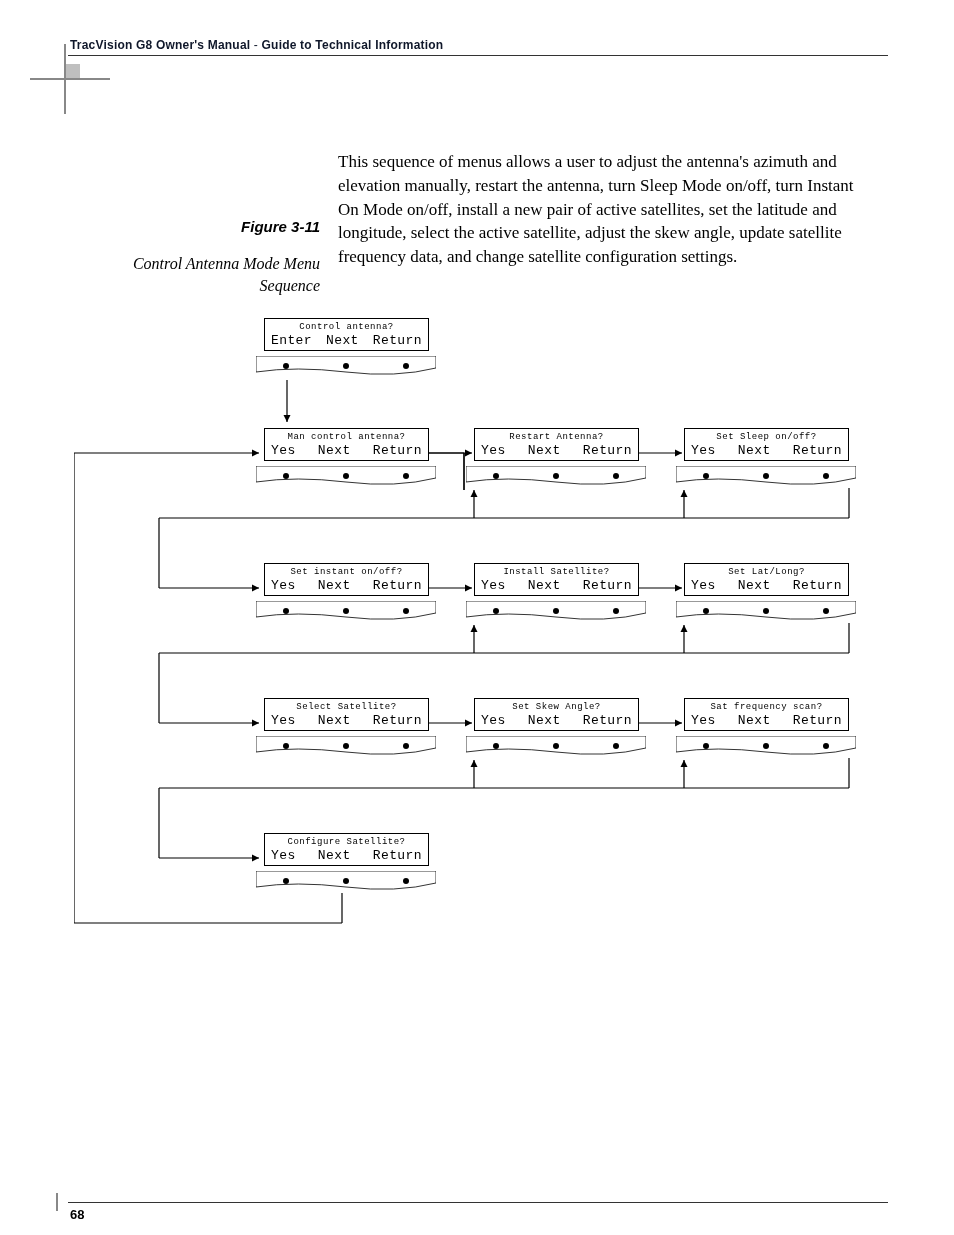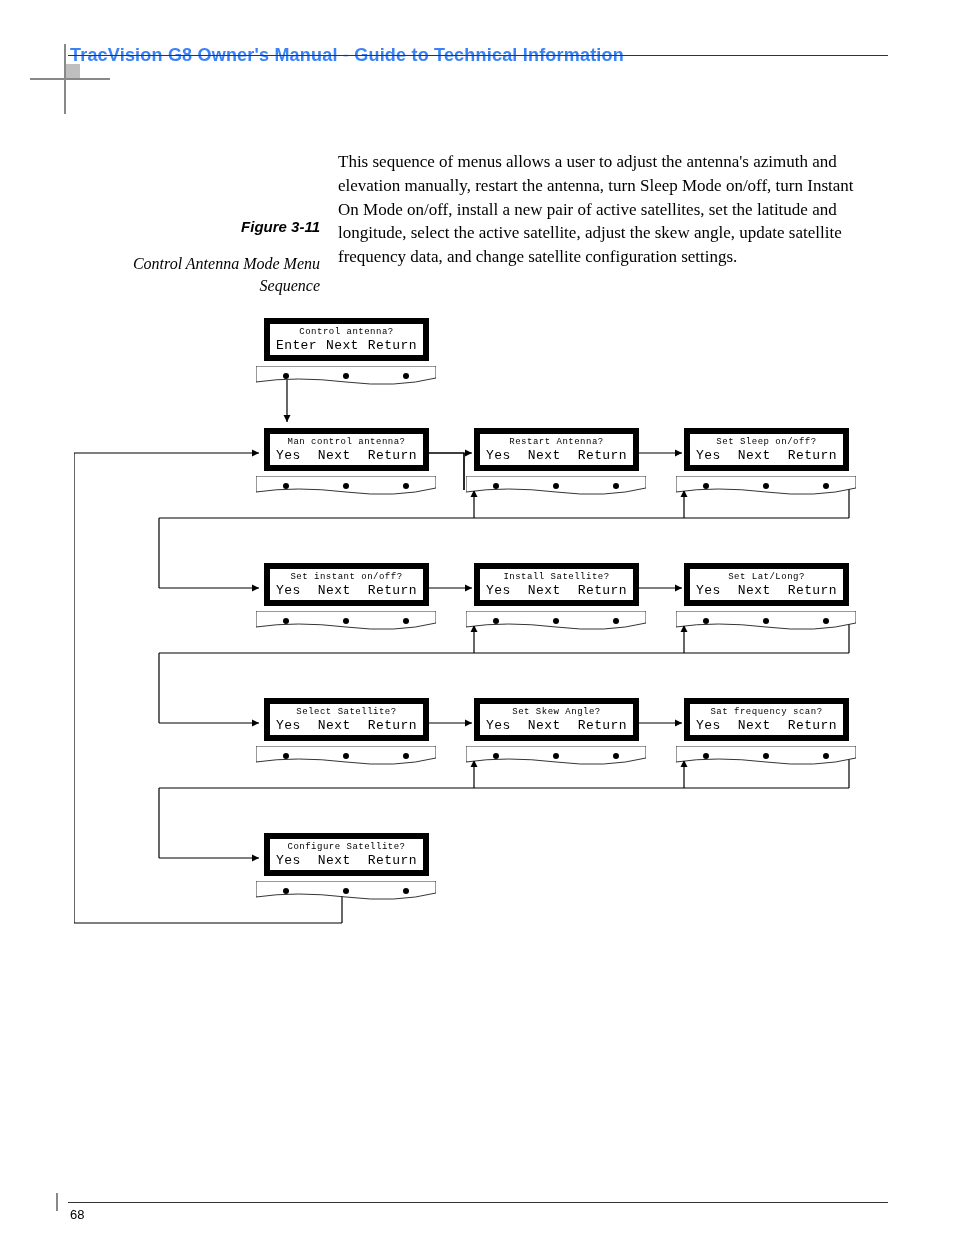--- a/index.html
+++ b/index.html
@@ -1,42 +1,42 @@
 <!DOCTYPE html>
 <html><head>
 <meta charset="utf-8">
 <style>
   html,body{margin:0;padding:0;background:#fff;color:#000;font-family:"Times New Roman",serif}
   .page{width:954px;height:1235px;position:relative;background:#fff}
   .header-rule{position:absolute;left:68px;top:55px;width:820px;border-top:1px solid #333}
-  .header-text{position:absolute;left:70px;top:45px;font-family:Arial,Helvetica,sans-serif;font-size:18px;color:#3b82f6;letter-spacing:0.2px}
+  .header-text{position:absolute;left:70px;top:38px;font-family:Arial,Helvetica,sans-serif;font-size:12px;color:#0f172a;letter-spacing:0.2px}
   .header-text .bold{font-weight:900;font-stretch:condensed}
   .cross-h{position:absolute;left:30px;top:78px;width:80px;border-top:2px solid #888}
   .cross-v{position:absolute;left:64px;top:44px;height:70px;border-left:2px solid #888}
   .cross-sq{position:absolute;left:66px;top:64px;width:14px;height:14px;background:#bfbfbf}
   .title{position:absolute;left:338px;top:112px;font-family:Arial,Helvetica,sans-serif;font-weight:900;font-size:24px;font-stretch:condensed;letter-spacing:0.5px}
   .body-text{position:absolute;left:338px;top:150px;width:525px;font-family:"Palatino Linotype","Book Antiqua",Palatino,serif;font-size:17px;line-height:1.4}
   .fig-label{position:absolute;left:130px;top:218px;width:190px;text-align:right}
   .fig-num{font-family:Arial,Helvetica,sans-serif;font-weight:900;font-style:italic;font-size:15px}
   .fig-cap{font-family:"Palatino Linotype","Book Antiqua",Palatino,serif;font-style:italic;font-size:16px;line-height:1.35;margin-top:18px}
 
   .diagram{position:absolute;left:74px;top:318px;width:800px;height:690px}
   .diagram svg{position:absolute;left:0;top:0}
 
   .screen{position:absolute;width:165px}
-  .screen .lcd{border:6px solid #000000;padding:3px 0 2px;background:#fff}
+  .screen .lcd{border:1px solid #000000;padding:3px 0 2px;background:#fff}
   .screen .lcd .t{font-family:"Courier New",monospace;font-size:9px;letter-spacing:0.5px;text-align:center;line-height:11px;white-space:nowrap}
   .screen .lcd .row2{display:flex;justify-content:space-between;padding:0 6px}
   .screen .lcd .row2 span{font-family:Liberation Mono, monospace;font-size:13px;letter-spacing:0.4px}
   .screen .panel{position:relative;margin-top:5px;width:180px;height:26px;margin-left:-8px}
   .screen .panel svg{width:100%;height:100%}
   .dot{fill:#000}
 
   .pg-rule{position:absolute;left:68px;top:1202px;width:820px;border-top:1px solid #333}
-  .pg-num{position:absolute;left:70px;top:1207px;font-family:Arial,Helvetica,sans-serif;font-weight:400;font-size:13px}
+  .pg-num{position:absolute;left:70px;top:1207px;font-family:Arial,Helvetica,sans-serif;font-weight:700;font-size:13px}
   .pg-tick{position:absolute;left:56px;top:1193px;height:18px;border-left:2px solid #888}
 </style>
 </head>
 <body>
 
 <div class="page">
 
   <div class="header-text">
     <span class="bold">TracVision G8 Owner's Manual</span>
     <span> - </span>

